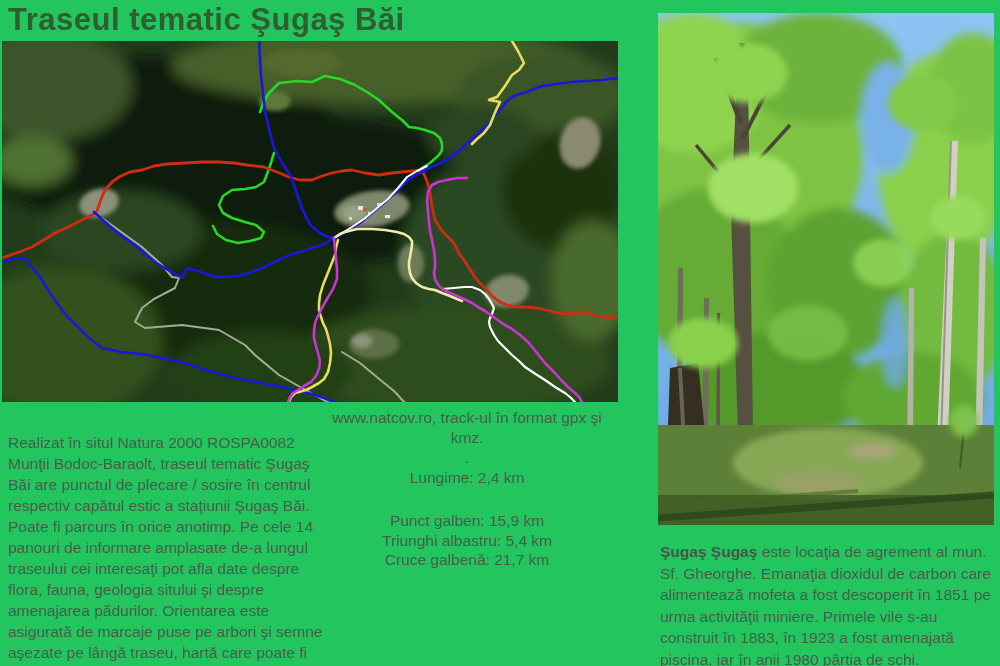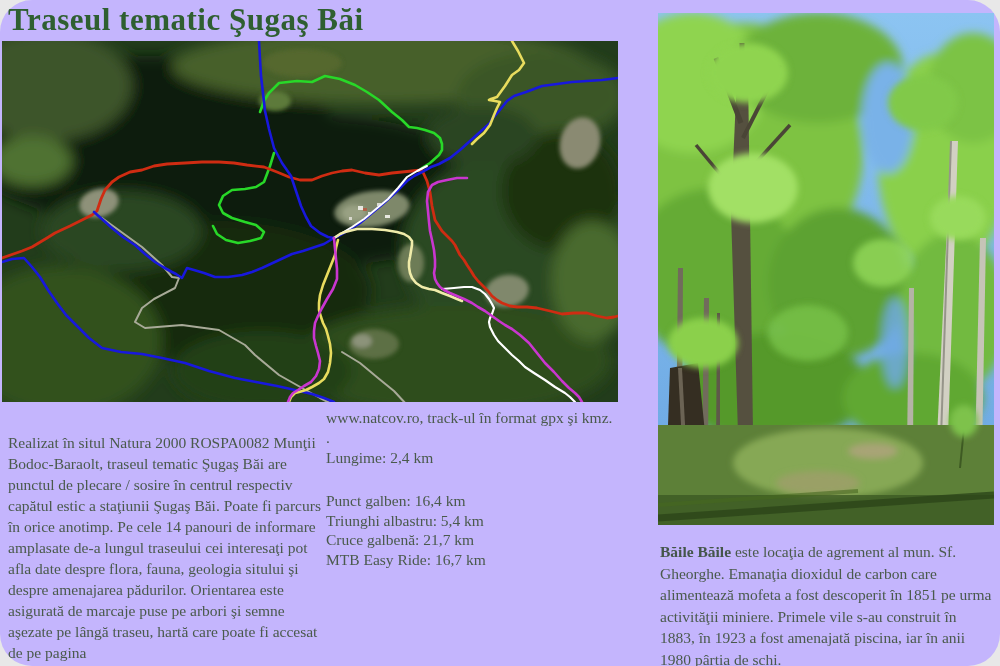--- a/index.html
+++ b/index.html
@@ -1,29 +1,29 @@
 <!DOCTYPE html>
 <html><head>
 <meta charset="utf-8">
 <style>
   html,body{margin:0;padding:0;background:#e8e8e8;}
   .page{
-    position:relative;width:1000px;height:666px;background:#c4b5fd;
-    font-family:Liberation Serif, serif;overflow:hidden;border-radius:32px;
+    position:relative;width:1000px;height:666px;background:#22c55e;
+    font-family:Liberation Sans, sans-serif;overflow:hidden;
   }
   .page-title{
     position:absolute;left:8px;top:2px;margin:0;
     font-size:31px;font-weight:bold;color:#2f5f31;letter-spacing:.5px;
   }
   .map-figure{position:absolute;left:2px;top:41px;width:616px;height:361px;}
   .photo-figure{position:absolute;left:658px;top:13px;width:336px;height:512px;}
   .col{position:absolute;color:#4a5a4c;font-size:15.5px;line-height:21px;}
   .col p{margin:0;}
   .col-left{left:8px;top:432px;width:324px;}
-  .col-mid{left:326px;top:408px;width:300px;line-height:20px;}
+  .col-mid{left:317px;top:408px;width:300px;line-height:20px;text-align:center;}
   .col-mid .gap{height:23px;}
   .col-mid .trail-line{line-height:19.5px;}
   .col-right{left:660px;top:541px;width:334px;line-height:21.5px;}
   .col-right b{font-weight:bold;color:#44564a;}
   svg{display:block;}
 </style>
 </head>
 <body>
 
 <div class="page">
@@ -172,23 +172,22 @@
 
   <div class="col col-left">
     <p>Realizat în situl Natura 2000 ROSPA0082 Munţii Bodoc-Baraolt, traseul tematic Şugaş Băi are punctul de plecare / sosire în centrul respectiv capătul estic a staţiunii Şugaş Băi. Poate fi parcurs în orice anotimp. Pe cele 14 panouri de informare amplasate de-a lungul traseului cei interesaţi pot afla date despre flora,  fauna, geologia sitului şi despre amenajarea pădurilor. Orientarea este asigurată de marcaje puse pe arbori şi semne aşezate pe lângă traseu, hartă care poate fi accesat de pe pagina</p>
   </div>
 
   <div class="col col-mid">
     <p>www.natcov.ro, track-ul în format gpx şi kmz.</p>
     <p>.</p>
     <p>Lungime: 2,4 km</p>
     <div class="gap"></div>
-    <p class="trail-line">Punct galben: 16,4 km</p>
+    <p class="trail-line">Punct galben: 15,9 km</p>
     <p class="trail-line">Triunghi albastru: 5,4 km</p>
     <p class="trail-line">Cruce galbenă: 21,7 km</p>
-    <p class="trail-line">MTB Easy Ride: 16,7 km</p>
   </div>
 
   <div class="col col-right">
-    <p><b>Băile Băile</b><span> este locaţia de agrement al mun. Sf. Gheorghe. Emanaţia  dioxidul de carbon care alimentează mofeta a fost descoperit în 1851 pe urma activităţii miniere. Primele vile s-au construit în 1883, în 1923 a fost amenajată piscina, iar în anii 1980 pârtia de schi.</span></p>
+    <p><b>Şugaş Şugaş</b><span> este locaţia de agrement al mun. Sf. Gheorghe. Emanaţia  dioxidul de carbon care alimentează mofeta a fost descoperit în 1851 pe urma activităţii miniere. Primele vile s-au construit în 1883, în 1923 a fost amenajată piscina, iar în anii 1980 pârtia de schi.</span></p>
   </div>
 
 </div>
 
 </body></html>

